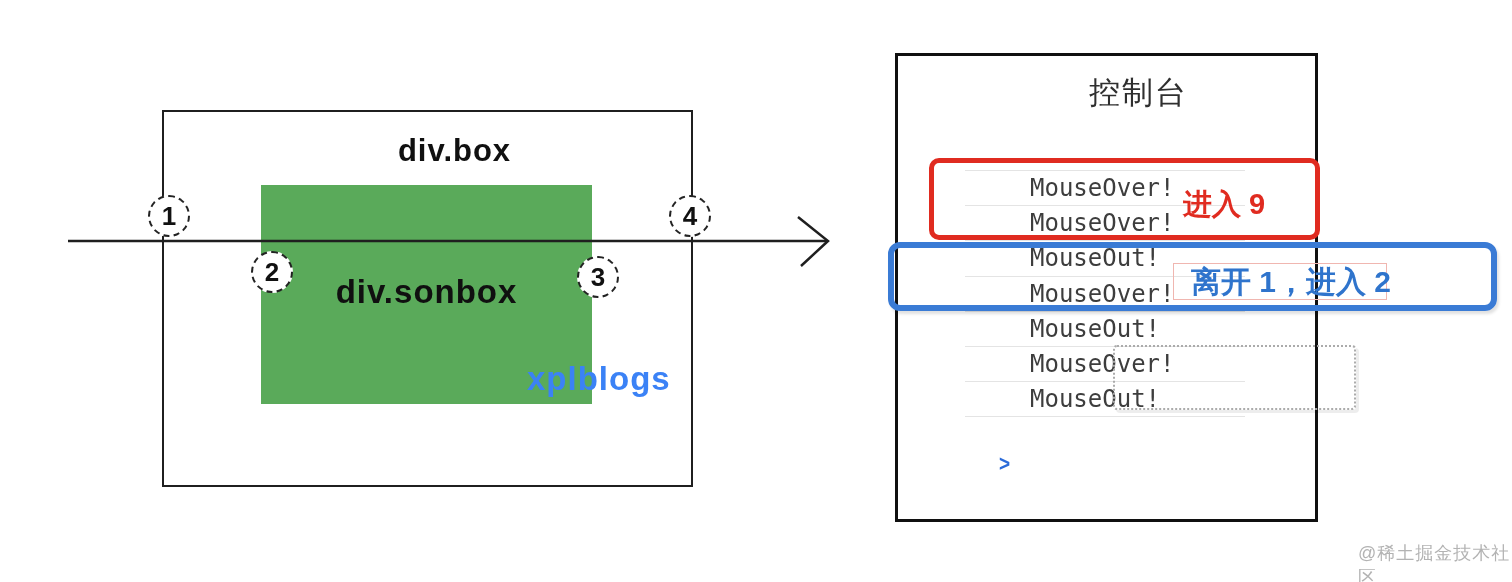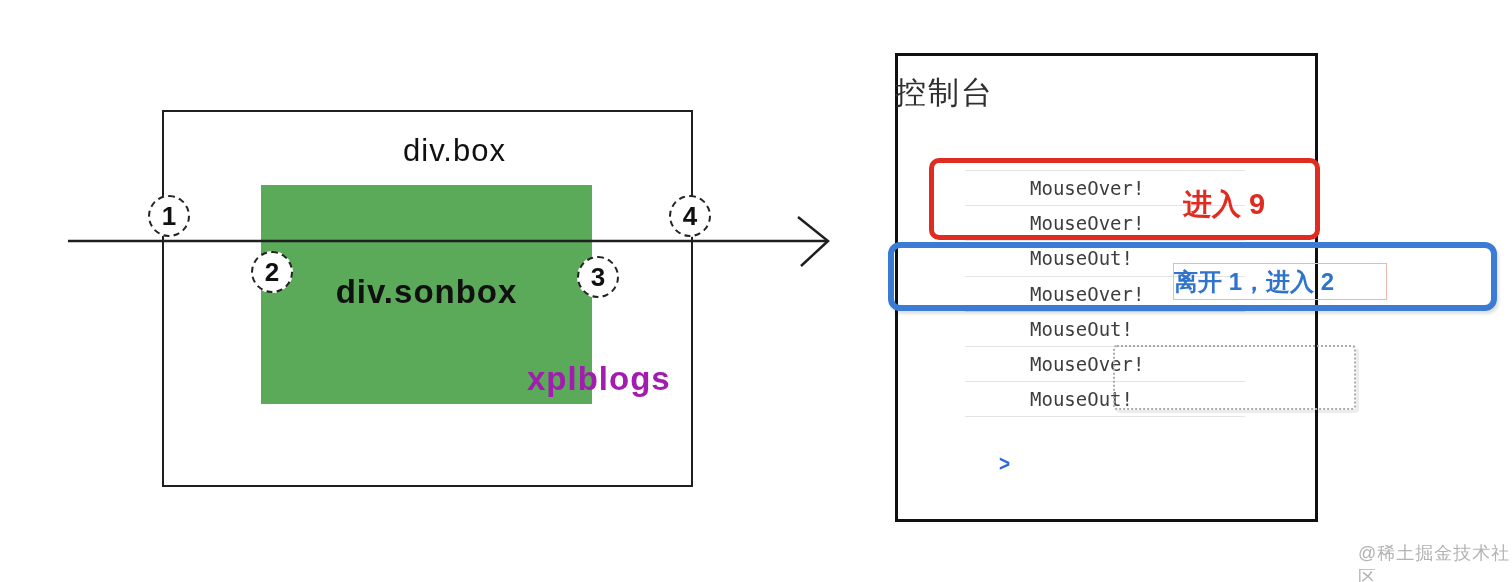--- a/index.html
+++ b/index.html
@@ -2,51 +2,51 @@
 <html style="--sonbox_green: #5aaa5a; --annotation_red: #e02b20; --annotation_blue: #3a7bd5; --annotation_blue_text: #2f74cc; --label_pink: #f0b6b0; --dotted_gray: #ababab; --prompt_blue: #2b6bd9; --console_text: #3d3d3d; --separator: #e4e4e4;"><head>
 <meta charset="utf-8">
 <style>
   html,body{margin:0;padding:0;background:#ffffff;}
   .stage{position:relative;width:1512px;height:582px;background:#ffffff;overflow:hidden;
          font-family:"Liberation Sans",sans-serif;}
   .abs{position:absolute;box-sizing:border-box;}
 
   
   .box-outline{left:162px;top:110px;width:531px;height:377px;border:2px solid #1f1f1f;background:#fff;}
-  .box-label{left:162px;top:133px;width:585px;text-align:center;font-size:31px;font-weight:400;
+  .box-label{left:162px;top:133px;width:585px;text-align:center;font-size:31px;font-weight:700;
              color:#101010;letter-spacing:1px;}
   .sonbox{left:261px;top:185px;width:331px;height:219px;background:var(--sonbox_green,#5aaa5a);}
   .sonbox-label{left:261px;top:273px;width:331px;text-align:center;font-size:33px;font-weight:600;
                 color:#101010;letter-spacing:1px;}
-  .wm-left{left:527px;top:360px;font-size:33px;font-weight:600;color:#a21caf;letter-spacing:1px;text-align:right;}
+  .wm-left{left:527px;top:360px;font-size:33px;font-weight:600;color:#3b82f6;letter-spacing:1px;text-align:right;}
   .axis{left:0;top:0;width:860px;height:582px;pointer-events:none;}
   .marker{width:42px;height:42px;border:2px dashed #222;border-radius:50%;background:#fff;
           display:flex;align-items:center;justify-content:center;font-size:26px;font-weight:700;color:#111;}
   .m1{left:148px;top:195px;} .m2{left:251px;top:251px;} .m3{left:577px;top:256px;} .m4{left:669px;top:195px;}
 
   
   .console{left:895px;top:53px;width:423px;height:469px;border:3px solid #101010;background:#fff;}
-  .console-title{left:895px;top:72px;width:487px;text-align:left;font-size:31px;color:#2f2f2f;letter-spacing:2px;}
+  .console-title{left:895px;top:72px;width:487px;text-align:center;font-size:31px;color:#2f2f2f;letter-spacing:2px;}
   .log{left:965px;top:170px;width:280px;}
   .log-row{height:34.2px;line-height:34.2px;border-bottom:1px solid var(--separator,#e4e4e4);
-           padding-left:65px;font-family:"DejaVu Sans Mono",monospace;font-size:19px;
+           padding-left:65px;font-family:"DejaVu Sans Mono",monospace;font-size:24px;
            color:var(--console_text,#3d3d3d);white-space:nowrap;}
   .log-row:first-child{border-top:1px solid var(--separator,#e4e4e4);}
   .prompt{left:999px;top:451px;color:var(--prompt_blue,#2b6bd9);font-size:19px;font-weight:700;
           transform:scaleY(1.2);transform-origin:top left;}
 
   
   .red-box{left:929px;top:158px;width:391px;height:82px;border:5px solid var(--annotation_red,#e02b20);
            border-radius:10px;}
   .red-note{left:1183px;top:185px;font-size:29px;font-weight:600;color:var(--annotation_red,#e02b20);
             white-space:nowrap;}
   .blue-box{left:888px;top:242px;width:609px;height:69px;border:6px solid var(--annotation_blue,#3a7bd5);
             border-radius:12px;box-shadow:2px 3px 3px rgba(0,0,0,0.12);}
   .pink-label{left:1173px;top:263px;width:214px;height:37px;border:1px solid var(--label_pink,#f0b6b0);
-              line-height:36px;padding-left:0;font-size:24px;font-weight:600;
+              line-height:36px;padding-left:17px;font-size:30px;font-weight:600;
               color:var(--annotation_blue_text,#2f74cc);white-space:nowrap;}
   .dotted-box{left:1113px;top:345px;width:243px;height:65px;border:2px dotted var(--dotted_gray,#ababab);
               border-radius:4px;box-shadow:3px 3px 0 rgba(0,0,0,0.07);}
   .wm-right{left:1118px;top:358px;font-size:31px;font-weight:600;color:#9d9d9d;letter-spacing:1px;}
 
   .footer-wm{left:1330px;top:541px;font-size:18px;color:#b3b3b3;letter-spacing:1px;margin-left:28px;}
 </style>
 </head>
 <body>
 

